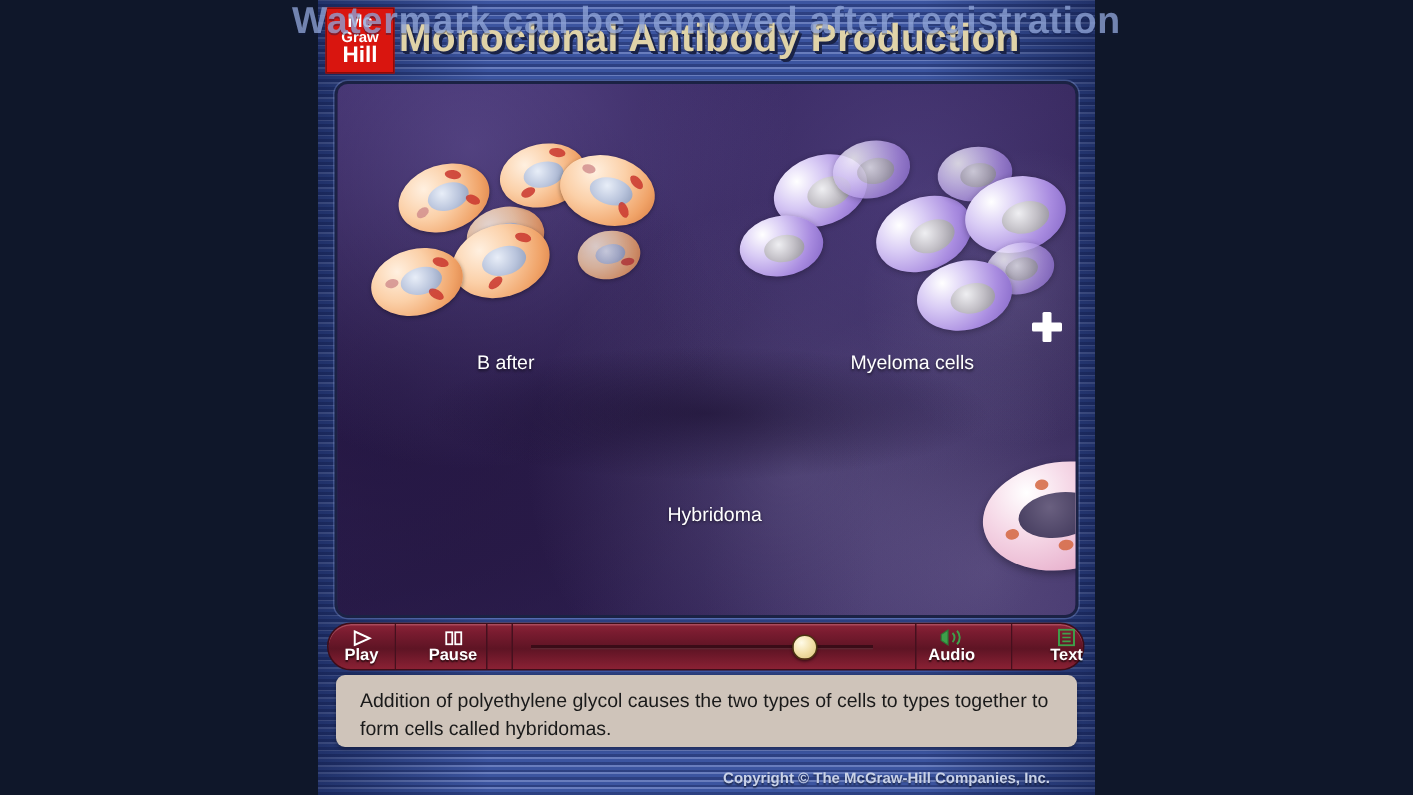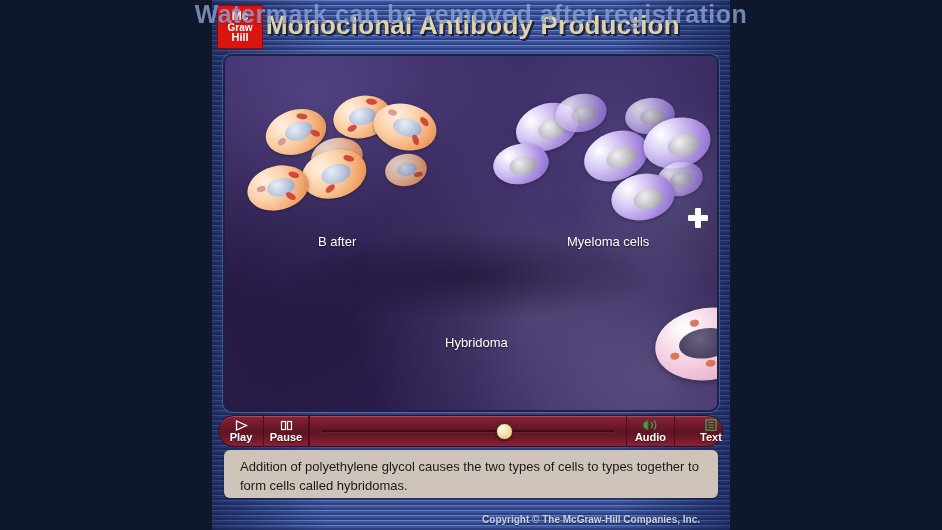--- a/index.html
+++ b/index.html
@@ -30,21 +30,21 @@
 
   
   #header{position:absolute;left:212px;top:0;width:518px;height:48px;z-index:8;}
   #logo{position:absolute;left:5px;top:5px;width:44px;height:42px;background:#d9150f;
         border:1px solid #8d0b07;display:flex;flex-direction:column;
         align-items:center;justify-content:center;line-height:.98;}
   #logo i{font-style:normal;color:#fff;font-weight:bold;display:block;
           text-align:center;}
   #logo .l1{font-size:12px;}
   #logo .l2{font-size:10px;}
-  #logo .l3{font-size:11px;}
+  #logo .l3{font-size:15px;}
   #title{position:absolute;left:54px;top:8px;width:450px;height:34px;
          display:flex;align-items:center;}
   #title span{font-size:26px;font-weight:bold;color:#e0d3a8;letter-spacing:.2px;
          text-shadow:2px 2px 0 #1a2347, 1px 1px 0 #1a2347, -1px 0 0 #404f80;
          white-space:nowrap;}
 
   
   #stage-wrap{position:absolute;left:223px;top:54px;width:496px;height:358px;
         border-radius:9px;border:2px solid #1b2244;box-sizing:border-box;
         background:#2e2154;overflow:hidden;z-index:6;
@@ -95,21 +95,21 @@
        text-shadow:0 1px 2px rgba(0,0,0,.6);white-space:nowrap;}
   #lbl-b{left:93px;top:178px;}
   #lbl-m{left:342px;top:178px;}
   #lbl-h{left:220px;top:279px;}
 
   
   #controls{position:absolute;left:218px;top:415px;width:505px;height:32px;
         border-radius:16px;z-index:9;box-sizing:border-box;
         background:linear-gradient(to bottom,#8e2438 0%,#7a1c30 18%,#5e1424 55%,#8a2134 100%);
         border:1px solid #3d0d19;display:flex;align-items:stretch;
-        box-shadow:inset 0 1px 0 rgba(255,190,200,.25);}
+        box-shadow:inset 0 1px 0 rgba(255,190,200,.25);gap:16px;}
   .cbtn{width:45px;display:flex;flex-direction:column;align-items:center;
         justify-content:center;color:#fff;cursor:pointer;
         border-right:1px solid #45101e;box-sizing:border-box;}
   .cbtn:first-child{border-radius:16px 0 0 16px;}
   .cbtn .cl{font-size:11px;font-weight:bold;line-height:1;margin-top:1px;
         text-shadow:0 1px 1px rgba(0,0,0,.6);}
   .cico{height:12px;display:flex;align-items:center;justify-content:center;}
   #btn-audio,#btn-text{width:48px;border-right:none;border-left:1px solid #45101e;}
   #btn-text{border-radius:0 16px 16px 0;padding-left:25px;}
   #slider{flex:1;position:relative;display:flex;align-items:center;

